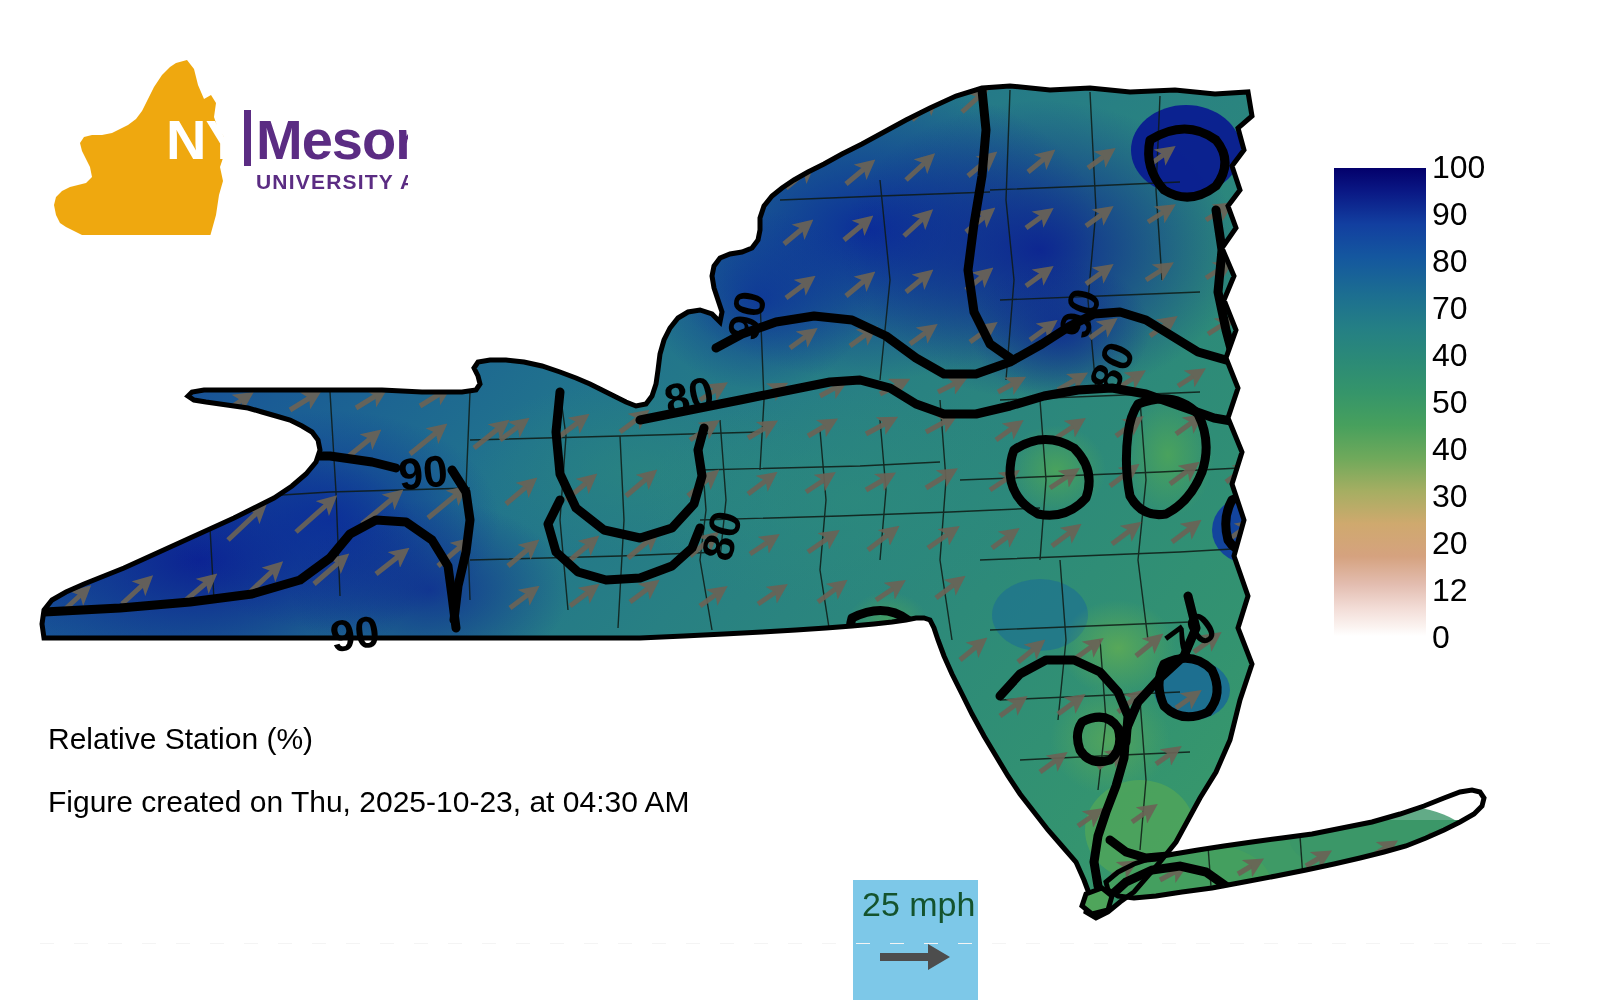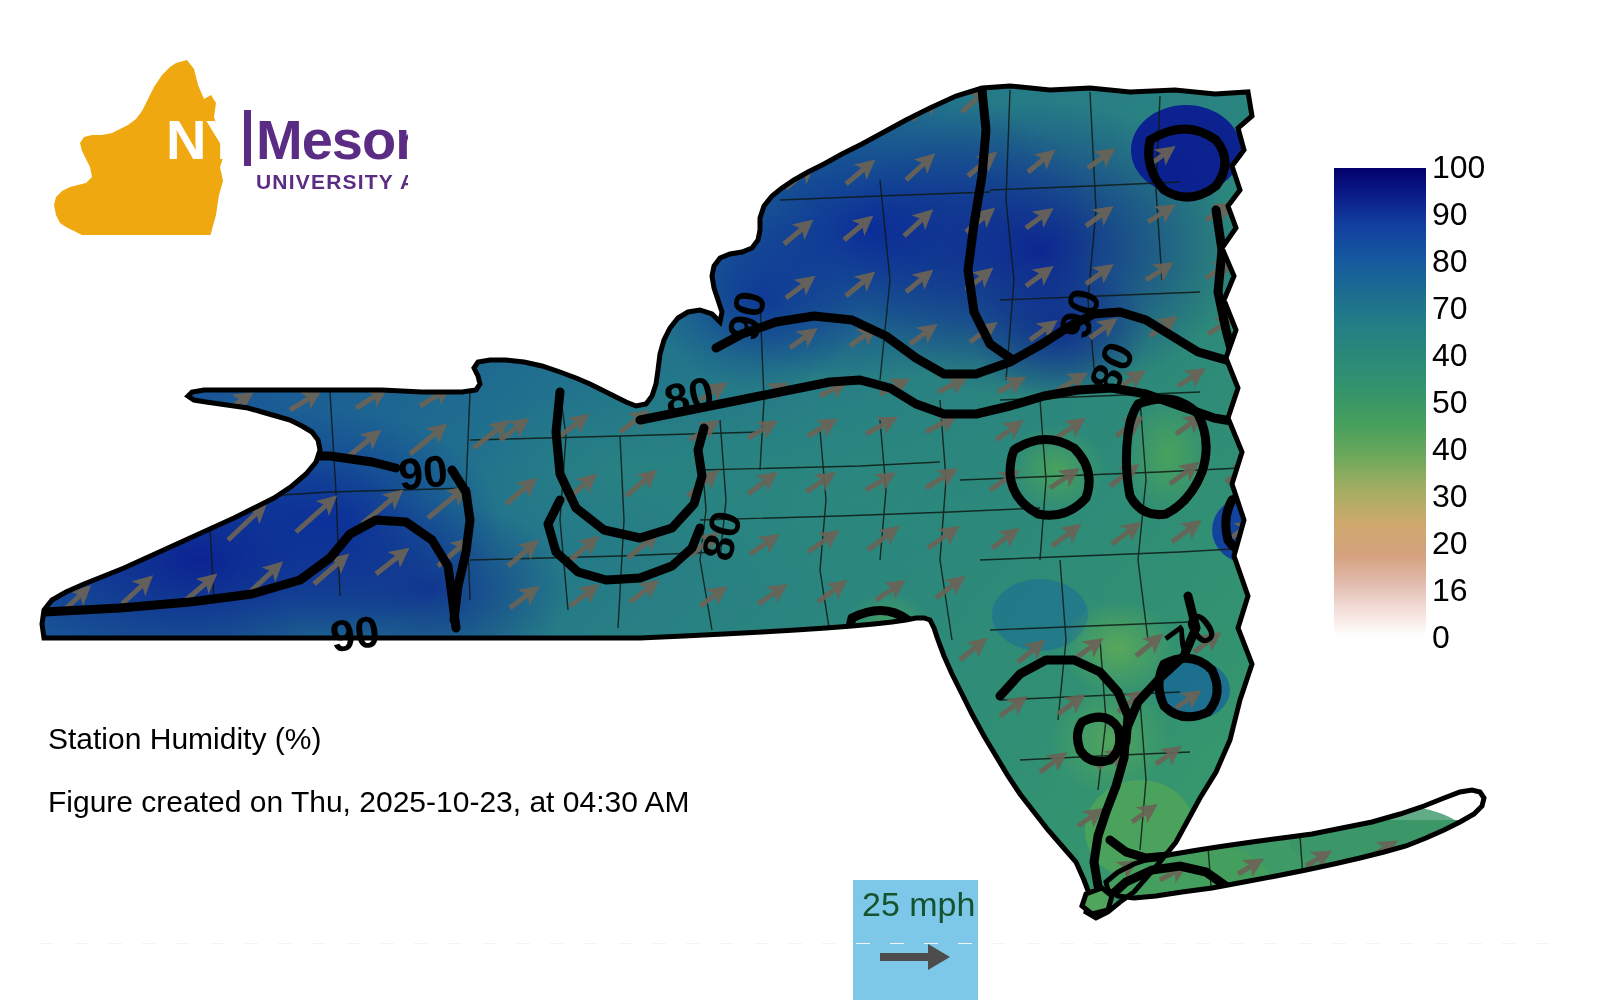--- a/index.html
+++ b/index.html
@@ -471,26 +471,26 @@
     <div class="cbar-ticks">
       <div class="ctick" style="top:5px">100</div>
       <div class="ctick" style="top:52px">90</div>
       <div class="ctick" style="top:99px">80</div>
       <div class="ctick" style="top:146px">70</div>
       <div class="ctick" style="top:193px">40</div>
       <div class="ctick" style="top:240px">50</div>
       <div class="ctick" style="top:287px">40</div>
       <div class="ctick" style="top:334px">30</div>
       <div class="ctick" style="top:381px">20</div>
-      <div class="ctick" style="top:428px">16</div>
+      <div class="ctick" style="top:428px">12</div>
       <div class="ctick" style="top:475px">0</div>
     </div>
   </div>
 
-  <div class="caption cap0">Station Humidity (%)</div>
+  <div class="caption cap0">Relative Station (%)</div>
   <div class="caption cap1">Figure created on Thu, 2025-10-23, at 04:30 AM</div>
 
   <div class="wind-legend">
     <div class="wl-label">25 mph</div>
     <div class="wl-arrow">
       <svg width="72" height="30" viewBox="0 0 72 30">
         <path d="M0 11 L48 11 L48 2 L70 15 L48 28 L48 19 L0 19 Z" fill="#4d4d4d"></path>
       </svg>
     </div>
   </div>

